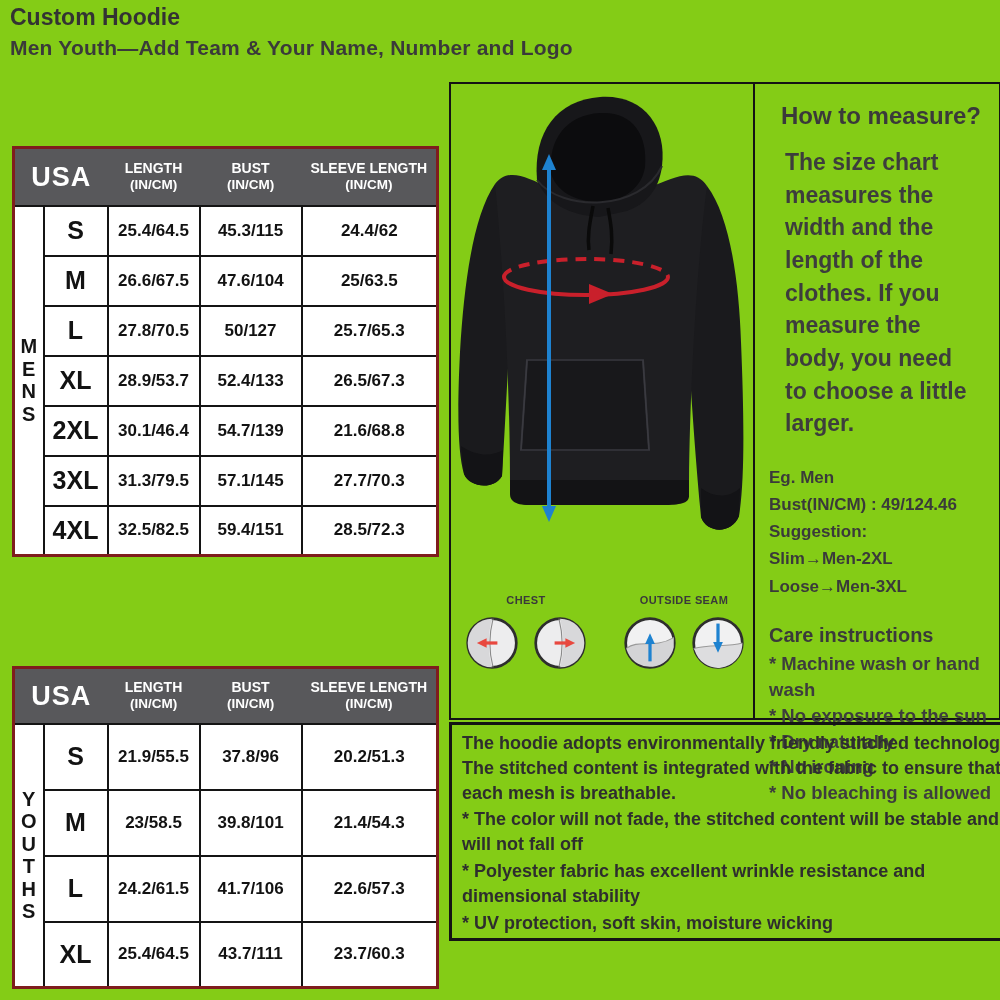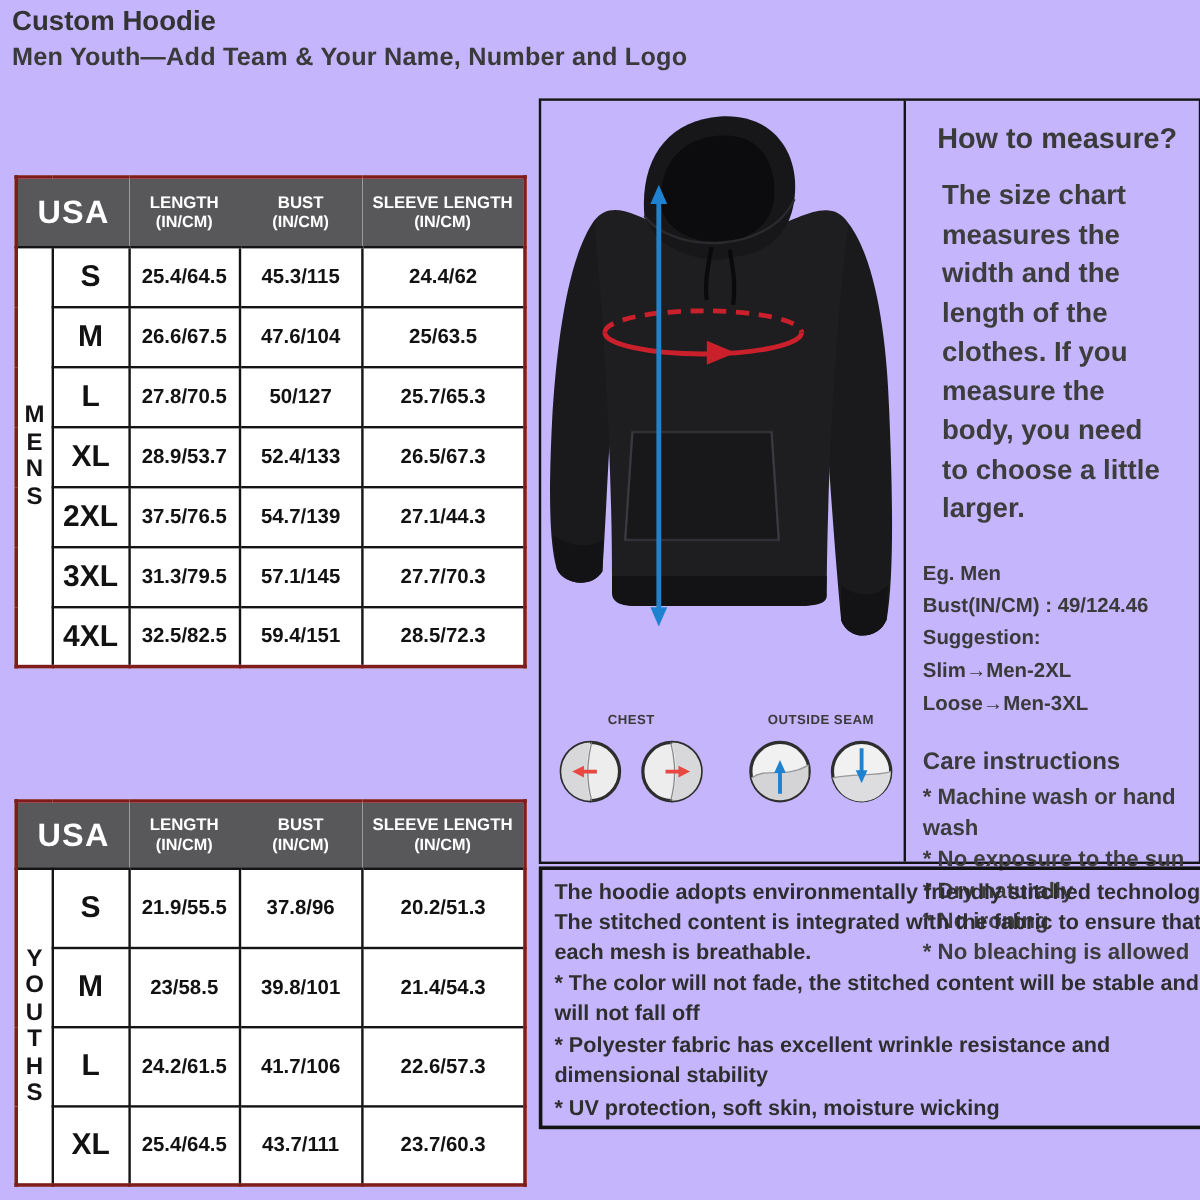--- a/index.html
+++ b/index.html
@@ -1,17 +1,17 @@
 <!DOCTYPE html>
 <html><head>
 <meta charset="utf-8">
 <style>
   html,body{margin:0;padding:0;background:#fff;}
   body{font-family:"Liberation Sans",sans-serif;color:#2b2b2b;}
-  #canvas{position:relative;width:1000px;height:1000px;background:#c4b5fd;overflow:hidden;}
+  #canvas{position:relative;width:1000px;height:1000px;background:#84cc16;overflow:hidden;}
 
   
   .page-title{position:absolute;left:10px;top:4px;font-size:23px;font-weight:700;color:#333;}
   .page-subtitle{position:absolute;left:10px;top:36px;font-size:21px;font-weight:700;color:#3a3a3a;letter-spacing:.2px;}
 
   
   .size-table{position:absolute;border-collapse:collapse;table-layout:fixed;width:424px;background:#fff;
               border:3px solid #7f1d1d;}
   .size-table th,.size-table td{border:2px solid #141414;text-align:center;vertical-align:middle;padding:0;overflow:hidden;}
   .size-table thead th{background:#58585b;color:#fff;border-left:none;border-right:none;}
@@ -110,23 +110,23 @@
           <td>25.7/65.3</td>
         </tr>
         <tr>
           <td class="size">XL</td>
           <td>28.9/53.7</td>
           <td>52.4/133</td>
           <td>26.5/67.3</td>
         </tr>
         <tr>
           <td class="size">2XL</td>
-          <td>37.5/76.5</td>
+          <td>30.1/46.4</td>
           <td>54.7/139</td>
-          <td>27.1/44.3</td>
+          <td>21.6/68.8</td>
         </tr>
         <tr>
           <td class="size">3XL</td>
           <td>31.3/79.5</td>
           <td>57.1/145</td>
           <td>27.7/70.3</td>
         </tr>
         <tr>
           <td class="size">4XL</td>
           <td>32.5/82.5</td>

